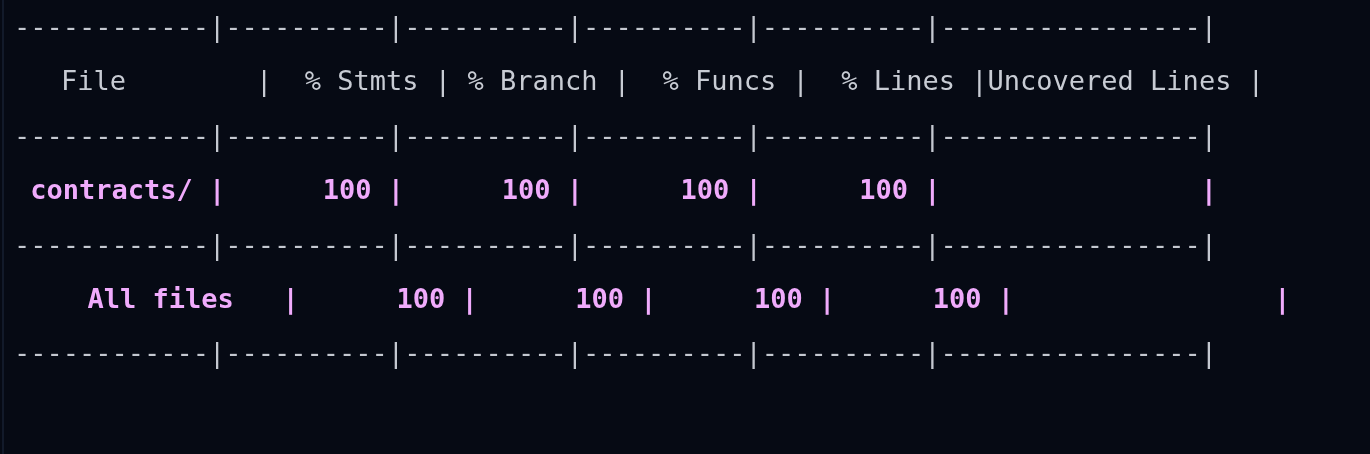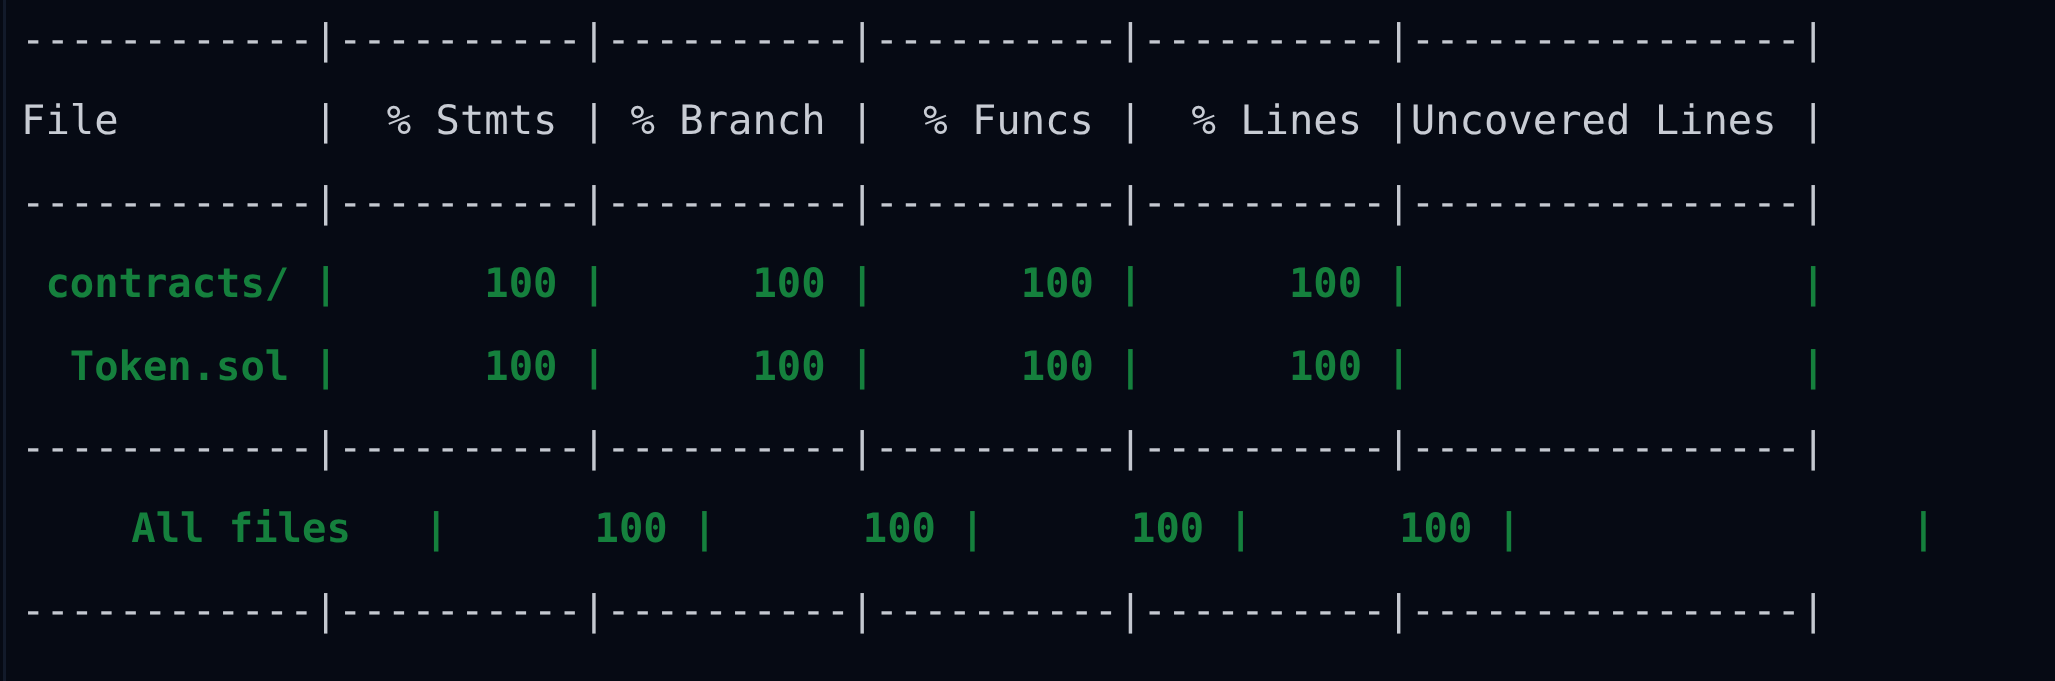--- a/index.html
+++ b/index.html
@@ -40,44 +40,44 @@
     letter-spacing: 0;
     font-variant-ligatures: none;
   }
   .rule {
     color: #c4c8d0;
     font-weight: 400;
   }
   .header {
     color: #c8ccd4;
     font-weight: 400;
+    margin-left: 47px;
   }
   .datarow {
-    color: #15803d;
+    color: #f0abfc;
     font-weight: bold;
   }
 </style>
 </head>
 <body>
 
 <div id="terminal">
 
   <div id="left-gutter"></div>
 
   <div id="grid">
 
     <div class="line rule" style="font-size: 27px;">------------|----------|----------|----------|----------|----------------|</div>
 
     <div class="line header" style="font-size: 27px;">File        |  % Stmts | % Branch |  % Funcs |  % Lines |Uncovered Lines |</div>
 
     <div class="line rule" style="font-size: 27px;">------------|----------|----------|----------|----------|----------------|</div>
 
     <div class="line datarow" style="font-size: 27px;"> contracts/ |      100 |      100 |      100 |      100 |                |</div>
 
-    <div class="line datarow" style="font-size: 27px;">  Token.sol |      100 |      100 |      100 |      100 |                |</div>
 
     <div class="line rule" style="font-size: 27px;">------------|----------|----------|----------|----------|----------------|</div>
 
     <div class="line datarow" style="font-size: 27px; text-align: center;">All files   |      100 |      100 |      100 |      100 |                |</div>
 
     <div class="line rule" style="font-size: 27px;">------------|----------|----------|----------|----------|----------------|</div>
 
   </div>
 </div>
 

